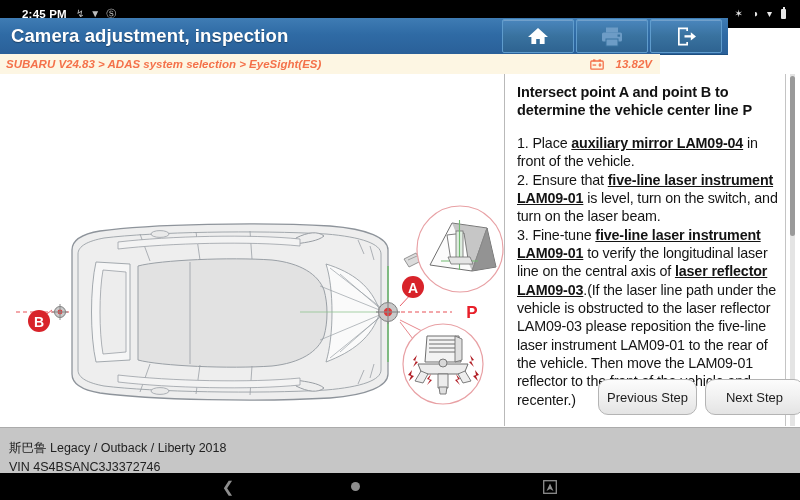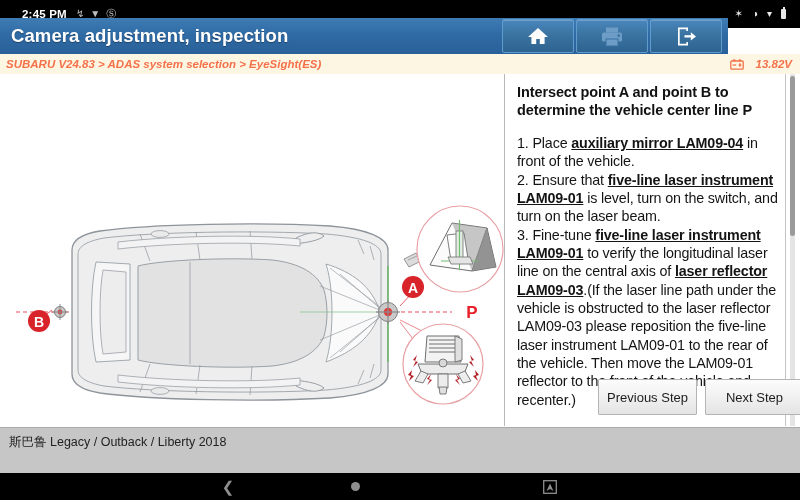--- a/index.html
+++ b/index.html
@@ -42,21 +42,21 @@
     background:linear-gradient(180deg,#4a86bd 0%,#39729f 50%,#2e6391 100%);
     border:1px solid #5f9ccd;border-radius:2px;
     display:flex;align-items:center;justify-content:center;
     box-shadow:inset 0 1px 0 rgba(255,255,255,.22);
   }
   .tool-btn.last{margin-right:6px;}
   .tool-btn svg{display:block;}
 
   
   .breadcrumb{
-    position:absolute;left:0;top:54px;width:800px;height:20px;
+    position:absolute;left:0;top:54px;width:660px;height:20px;
     background:#fdf6e3;
     border-bottom:1px solid #d9d2c0;
     display:flex;align-items:center;
   }
   .bc-text{
     font-size:11.5px;font-style:italic;color:#f4714a;margin-left:6px;font-weight:bold;
   }
   .bc-right{margin-left:auto;display:flex;align-items:center;gap:12px;margin-right:8px;}
   .bc-volt{font-size:11.5px;font-style:italic;color:#f4714a;font-weight:bold;}
 
@@ -85,33 +85,33 @@
     position:absolute;left:790px;top:74px;width:5px;height:352px;background:#e4e4e4;
   }
   .scrollthumb{position:absolute;left:790px;top:76px;width:5px;height:160px;background:#9a9a9a;border-radius:3px;}
   .panel-edge{position:absolute;left:785px;top:74px;width:1px;height:352px;background:#c4c4c4;}
 
   
   .btnrow{position:absolute;left:598px;top:379px;display:flex;gap:8px;}
   .stepbtn{
     width:97px;height:34px;
     background:linear-gradient(180deg,#fcfcfc 0%,#f1f1f1 48%,#e4e4e4 100%);
-    border:1px solid #b4b4b4;border-radius:1px;
+    border:1px solid #b4b4b4;border-radius:10px;
     font-size:13px;color:#1c1c1c;
     display:flex;align-items:center;justify-content:center;
     font-family:"Liberation Sans",sans-serif;
   }
 
   
   .footer{
     position:absolute;left:0;top:427px;width:800px;height:46px;
     background:#c6c6c6;border-top:1px solid #ababab;
   }
   .f-line{font-size:12.5px;color:#222;margin-left:9px;}
-  .f-line1{padding-top:6px;}
+  .f-line1{padding-top:12px;}
   .f-line2{padding-top:3px;}
 
   .navbar{
     position:absolute;left:0;top:473px;width:800px;height:27px;background:#000;
     display:flex;align-items:center;
   }
   .nav-ic{position:absolute;display:flex;align-items:center;justify-content:center;color:#8e8e8e;}
   .nav-back{left:213px;width:30px;top:0;height:27px;font-size:15px;}
   .nav-home{left:340px;width:30px;top:0;height:27px;}
   .nav-dot{width:9px;height:9px;border-radius:50%;background:#8e8e8e;}
@@ -346,20 +346,21 @@
   <div class="scrolltrack"></div>
   <div class="scrollthumb"></div>
 
   <div class="btnrow">
     <div class="stepbtn">Previous Step</div>
     <div class="stepbtn">Next Step</div>
   </div>
 
   <div class="footer">
     <div class="f-line f-line1">斯巴鲁 Legacy / Outback / Liberty 2018</div>
+    <div class="f-line f-line2">VIN 4S4BSANC3J3372746</div>
   </div>
 
   <div class="navbar">
     <div class="nav-ic nav-back">❮</div>
     <div class="nav-ic nav-home">
       <span class="nav-dot"></span>
     </div>
     <div class="nav-ic nav-rec">
       <svg width="14" height="14" viewBox="0 0 14 14">
         <rect x="0.7" y="0.7" width="12.6" height="12.6" fill="none" stroke="#8e8e8e" stroke-width="1.3"></rect>

